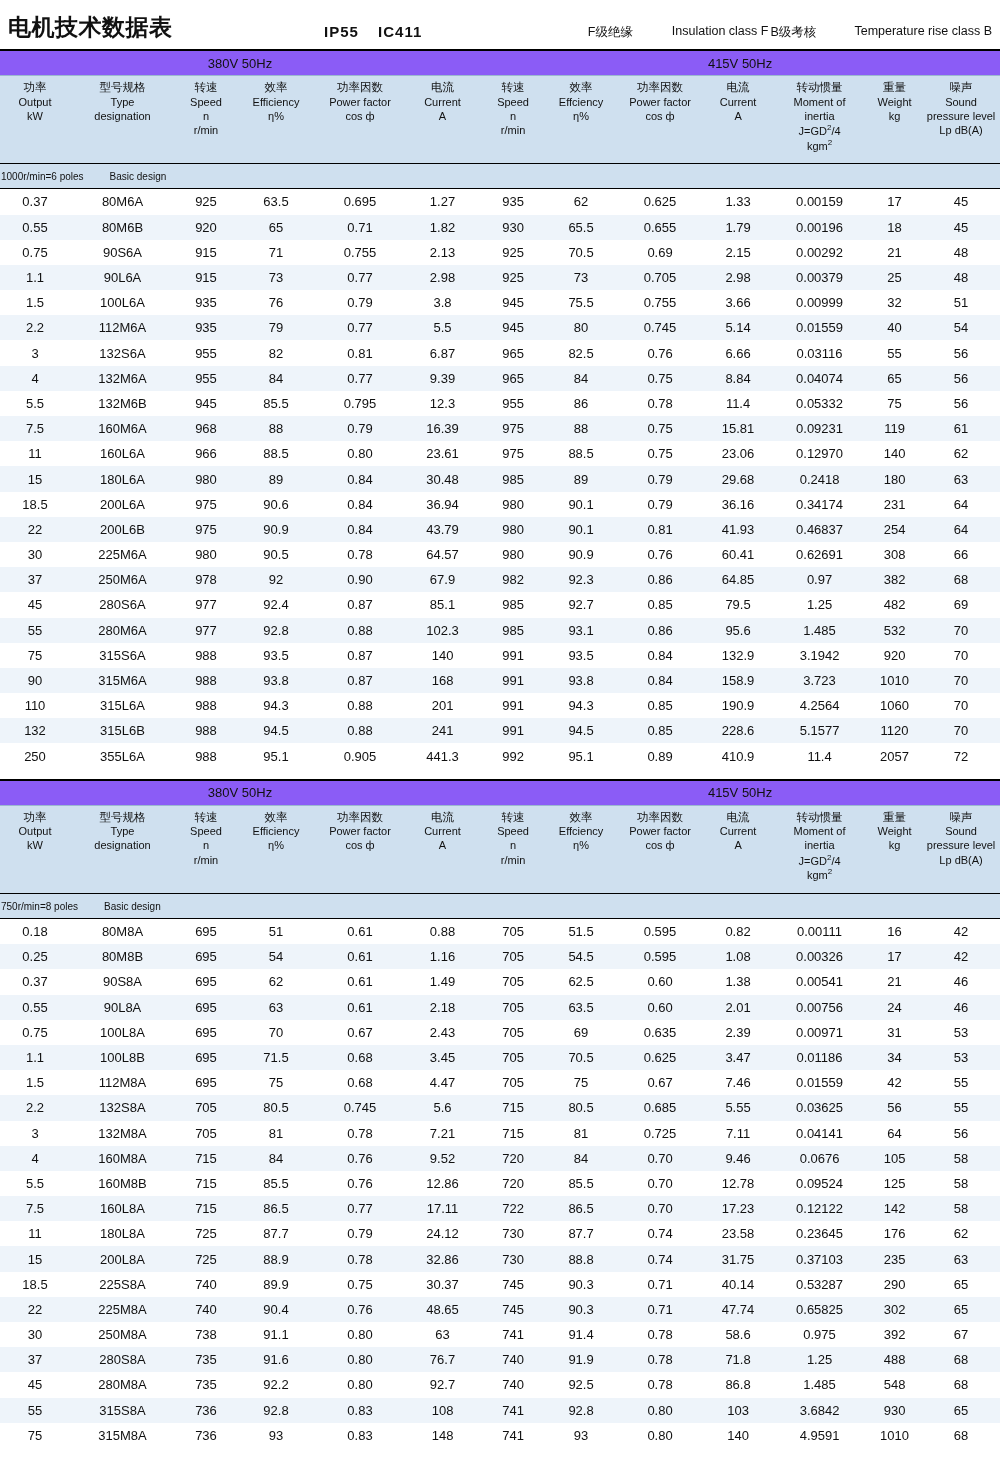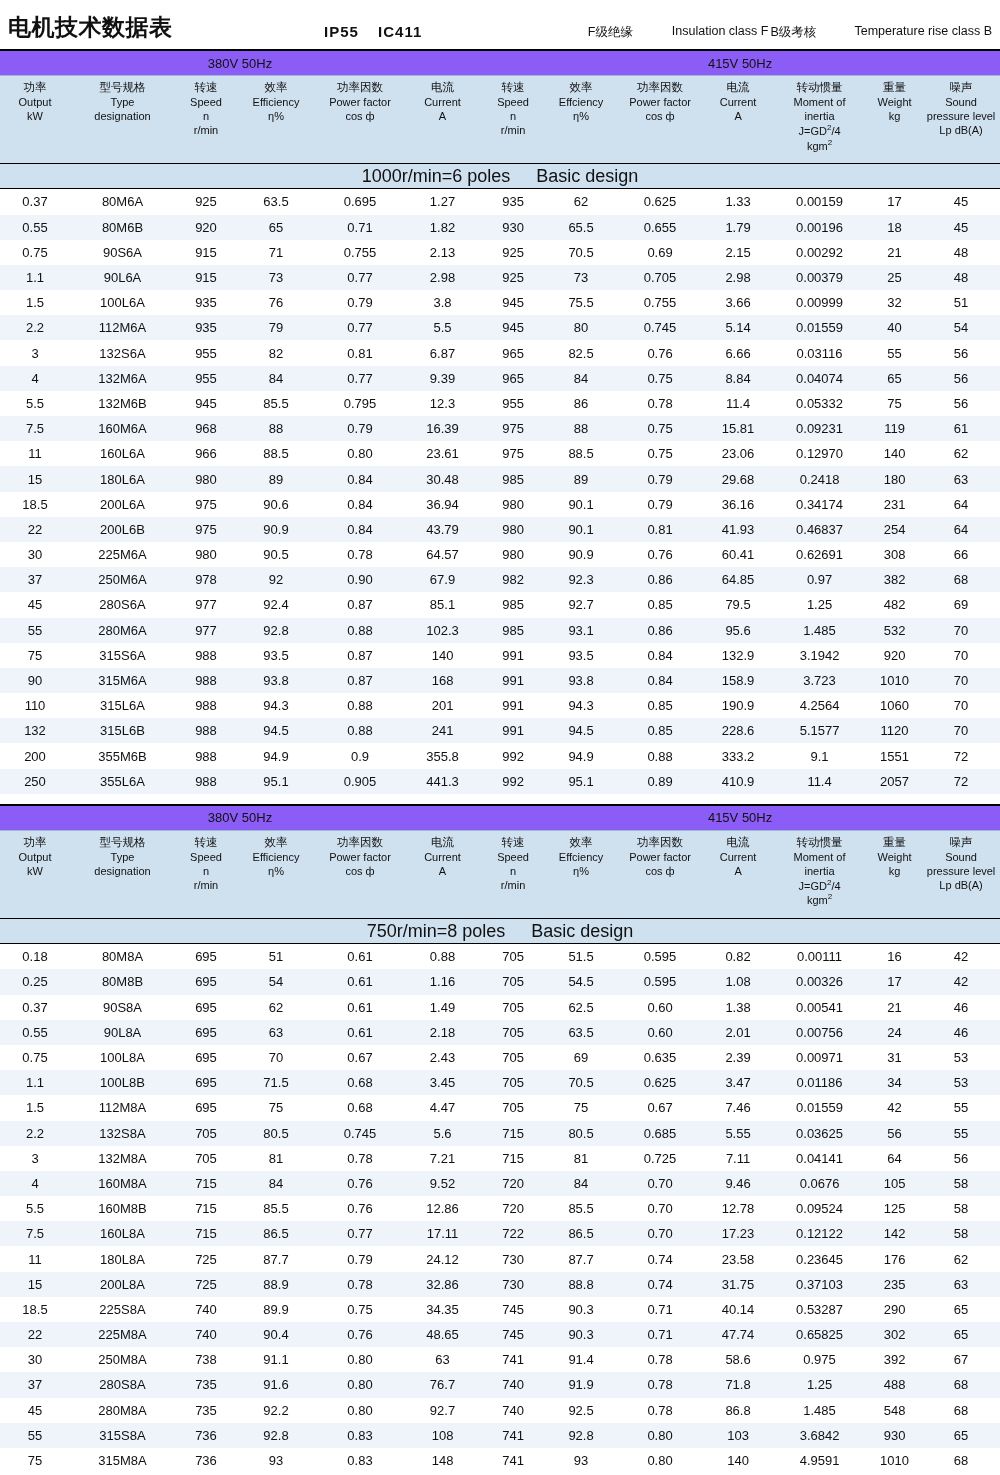--- a/index.html
+++ b/index.html
@@ -46,22 +46,21 @@
     line-height:1.28;
     padding:4px 1px 11px 1px;
     vertical-align:top;
     border-bottom:1.5px solid #000;
   }
   .headrow td .l{display:block;}
   .headrow td .cn{font-size:11.5px;}
   .subrow td{
     background:#cfe0ef;
     border-bottom:1.5px solid #000;
-    font-size:18px;
-    text-align:center;
+    font-size:10px;
     height:22px;
   }
   .subrow td .a{margin-right:26px;}
 
   tbody.data td{
     font-size:13px;
     text-align:center;
     height:25.2px;
     padding:0;
     border:0;
@@ -536,35 +535,20 @@
           <td class="c5">241</td>
           <td class="c6">991</td>
           <td class="c7">94.5</td>
           <td class="c8">0.85</td>
           <td class="c9">228.6</td>
           <td class="c10">5.1577</td>
           <td class="c11">1120</td>
           <td class="c12">70</td>
         </tr>
         <tr>
-          <td class="c0">200</td>
-          <td class="c1">355M6B</td>
-          <td class="c2">988</td>
-          <td class="c3">94.9</td>
-          <td class="c4">0.9</td>
-          <td class="c5">355.8</td>
-          <td class="c6">992</td>
-          <td class="c7">94.9</td>
-          <td class="c8">0.88</td>
-          <td class="c9">333.2</td>
-          <td class="c10">9.1</td>
-          <td class="c11">1551</td>
-          <td class="c12">72</td>
-        </tr>
-        <tr>
           <td class="c0">250</td>
           <td class="c1">355L6A</td>
           <td class="c2">988</td>
           <td class="c3">95.1</td>
           <td class="c4">0.905</td>
           <td class="c5">441.3</td>
           <td class="c6">992</td>
           <td class="c7">95.1</td>
           <td class="c8">0.89</td>
           <td class="c9">410.9</td>
@@ -892,21 +876,21 @@
           <td class="c10">0.37103</td>
           <td class="c11">235</td>
           <td class="c12">63</td>
         </tr>
         <tr>
           <td class="c0">18.5</td>
           <td class="c1">225S8A</td>
           <td class="c2">740</td>
           <td class="c3">89.9</td>
           <td class="c4">0.75</td>
-          <td class="c5">34.35</td>
+          <td class="c5">30.37</td>
           <td class="c6">745</td>
           <td class="c7">90.3</td>
           <td class="c8">0.71</td>
           <td class="c9">40.14</td>
           <td class="c10">0.53287</td>
           <td class="c11">290</td>
           <td class="c12">65</td>
         </tr>
         <tr>
           <td class="c0">22</td>

